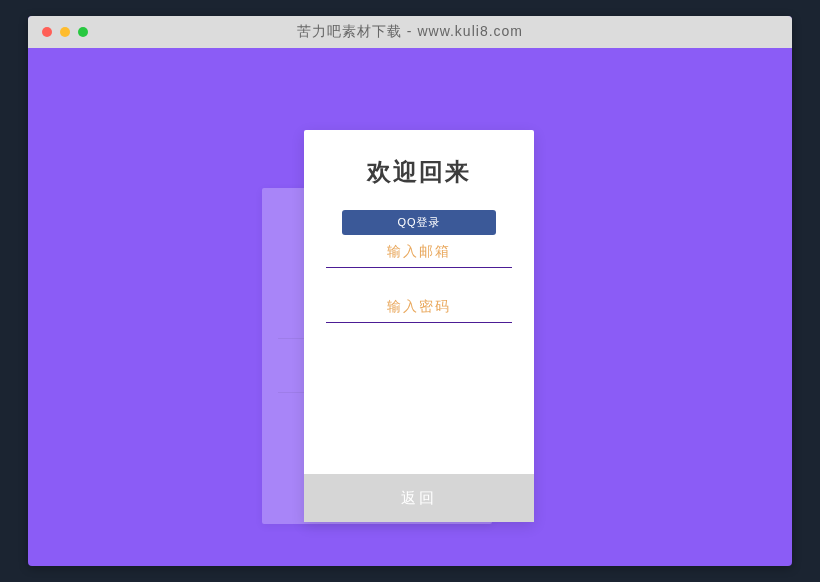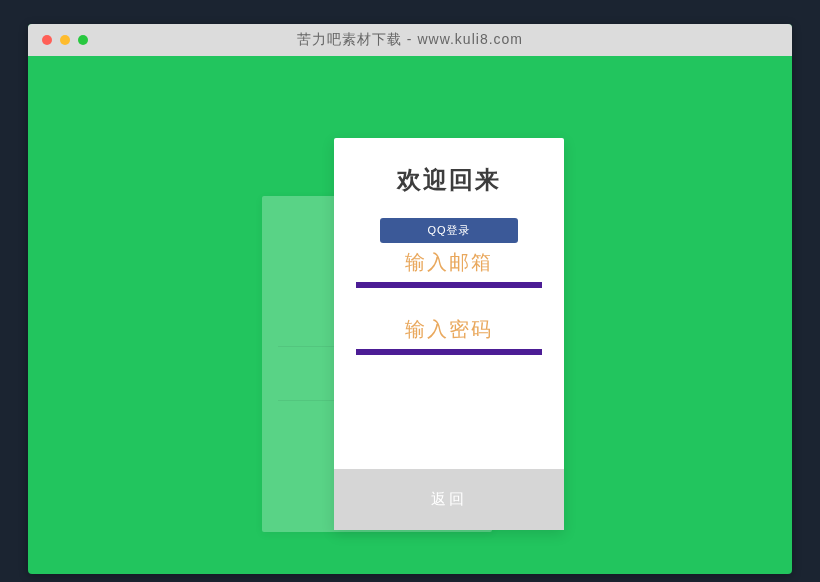--- a/index.html
+++ b/index.html
@@ -5,25 +5,25 @@
     * { margin: 0; padding: 0; box-sizing: border-box; }
     body {
       width: 820px;
       height: 582px;
       background: #1b2431;
       font-family: "Microsoft YaHei", "PingFang SC", Arial, sans-serif;
       overflow: hidden;
     }
     .browser-window {
       position: absolute;
-      top: 24px;
+      top: 16px;
       left: 28px;
       width: 764px;
       height: 550px;
-      background: #22c55e;
+      background: #8b5cf6;
       border-radius: 4px;
       box-shadow: 0 2px 10px rgba(0,0,0,0.3);
       overflow: hidden;
     }
     .titlebar {
       height: 32px;
       background: #dcdcdc;
       display: flex;
       align-items: center;
       position: relative;
@@ -79,72 +79,71 @@
       position: absolute;
       width: 230px;
       height: 392px;
       background: #fff;
       border-radius: 2px;
       top: 82px;
       left: 276px;
       box-shadow: 0 4px 14px rgba(0,0,0,0.12);
       display: flex;
       flex-direction: column;
-      margin-left: 30px;
     }
     .card-body {
       flex: 1;
       padding: 26px 22px 0;
       text-align: center;
     }
     .card-title {
       font-size: 24px;
       font-weight: 700;
       color: #3d3d3d;
       letter-spacing: 2px;
       margin-bottom: 22px;
     }
     .qq-btn {
       display: block;
-      width: 138px;
+      width: 154px;
       margin: 0 auto;
       background: #3b5998;
       color: #fff;
       font-size: 11px;
       padding: 5px 0;
       border-radius: 3px;
       border: none;
       cursor: pointer;
       letter-spacing: 1px;
     }
     .or-divider {
       font-size: 10px;
       color: #bdbdbd;
       margin: 10px 0 24px;
       letter-spacing: 1px;
     }
     .field {
       width: 100%;
       border: none;
-      border-bottom: 6px solid #4c1d95;
+      border-bottom: 1px solid #4c1d95;
       background: transparent;
       padding: 8px 0;
-      font-size: 20px;
+      font-size: 14px;
       color: #555;
       text-align: center;
       margin-bottom: 22px;
       outline: none;
     }
     .field::placeholder {
       color: #e9a85d;
       letter-spacing: 2px;
     }
     .card-footer {
       display: flex;
-      height: 61px;
+      height: 48px;
     }
     .btn-back {
       flex: 1;
       background: #d6d6d6;
       color: #fff;
       border: none;
       font-size: 15px;
       letter-spacing: 3px;
       cursor: pointer;
     }

